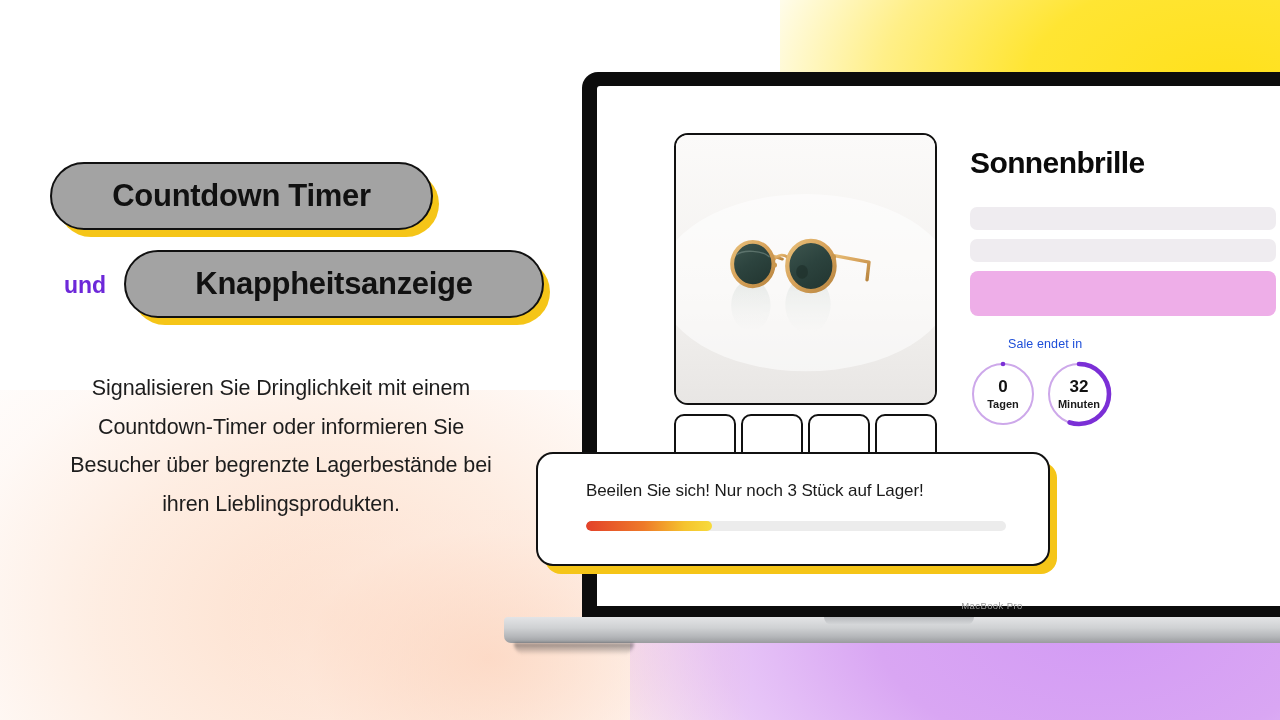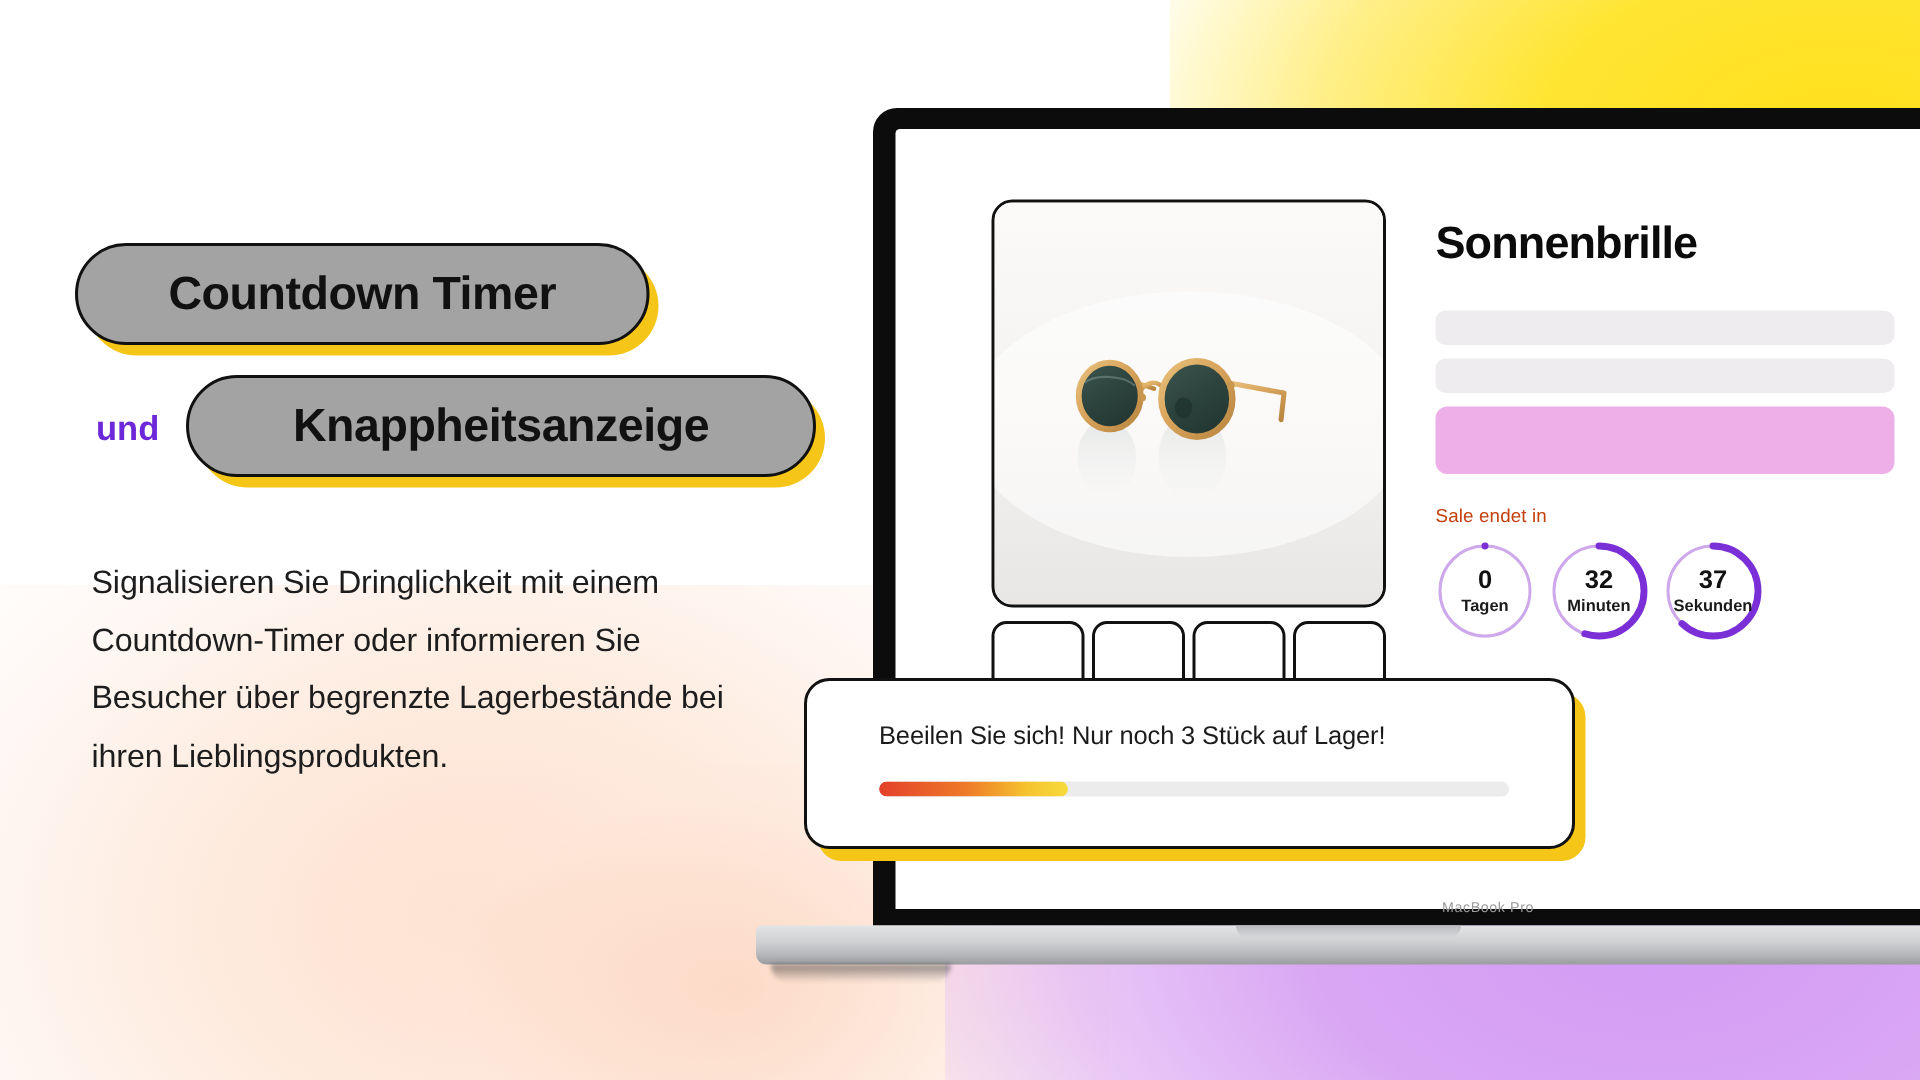--- a/index.html
+++ b/index.html
@@ -82,20 +82,21 @@
     z-index: 4;
   }
   .body-copy {
     position: absolute;
     left: 11px; top: 219px;
     width: 440px;
     font-size: 21.5px;
     line-height: 38.5px;
     color: #1d1d1d;
     letter-spacing: -0.1px;
+    text-align: center;
   }
 
   
   .laptop { position: absolute; left: 582px; top: 72px; width: 700px; }
   .laptop-lid {
     position: relative;
     width: 698px; height: 545px;
     background: #0c0c0c;
     border-radius: 16px 0 0 0;
     padding: 14px 0 0 15px;
@@ -135,21 +136,21 @@
   .laptop-foot {
     position: absolute;
     left: -68px; top: 571px;
     width: 120px; height: 12px;
     background: linear-gradient(180deg, rgba(40,40,44,0.5), rgba(40,40,44,0));
     border-radius: 0 0 40px 40px;
     filter: blur(1.5px);
   }
 
   
-  .shop-page { position: absolute; inset: 0; padding: 47px 0 0 64px; display: flex; gap: 33px; }
+  .shop-page { position: absolute; inset: 0; padding: 47px 0 0 32px; display: flex; gap: 33px; justify-content: flex-end; }
 
   .gallery { width: 263px; }
   .hero-img {
     width: 263px; height: 272px;
     border: 2.2px solid #111111;
     border-radius: 14px;
     overflow: hidden;
     background: linear-gradient(175deg,#fbfaf8 0%, #f7f5f3 52%, #eceae8 100%);
     position: relative;
   }
@@ -179,22 +180,23 @@
   .skel.wide { width: 306px; }
   .cta-block {
     width: 306px; height: 45px;
     border-radius: 8px;
     background: #eeaee8;
     margin-top: 4px;
   }
   .sale-label {
     margin-top: 21px;
     font-size: 12.5px;
-    color: #c2410c;
+    color: #1d4ed8;
     letter-spacing: 0.1px;
+    margin-left: 38px;
   }
 
   .countdown { display: flex; gap: 10px; margin-top: 10px; }
   .cd-item { position: relative; width: 66px; height: 66px; }
   .cd-item svg { position: absolute; inset: 0; }
   .cd-text {
     position: absolute; inset: 0;
     display: flex; flex-direction: column;
     align-items: center; justify-content: center;
     line-height: 1;
@@ -349,30 +351,20 @@
                 <svg viewBox="0 0 66 66">
                   <circle cx="33" cy="33" r="30" fill="none" stroke="#CDA8EA" stroke-width="2"></circle>
                   <circle cx="33" cy="33" r="30" fill="none" stroke="#7B2FD6" stroke-width="4.6" stroke-linecap="round" stroke-dasharray="103.7 84.8" transform="rotate(-90 33 33)"></circle>
                 </svg>
                 <div class="cd-text">
                   <span class="cd-num">32</span>
                   <span class="cd-lbl">Minuten</span>
                 </div>
               </div>
 
-              <div class="cd-item">
-                <svg viewBox="0 0 66 66">
-                  <circle cx="33" cy="33" r="30" fill="none" stroke="#CDA8EA" stroke-width="2"></circle>
-                  <circle cx="33" cy="33" r="30" fill="none" stroke="#7B2FD6" stroke-width="4.6" stroke-linecap="round" stroke-dasharray="116.9 71.6" transform="rotate(-90 33 33)"></circle>
-                </svg>
-                <div class="cd-text">
-                  <span class="cd-num">37</span>
-                  <span class="cd-lbl">Sekunden</span>
-                </div>
-              </div>
             </div>
           </div>
         </div>
 
       </div>
       <div class="laptop-chinlabel">MacBook Pro</div>
     </div>
     <div class="laptop-base"></div>
     <div class="laptop-foot"></div>
   </div>

